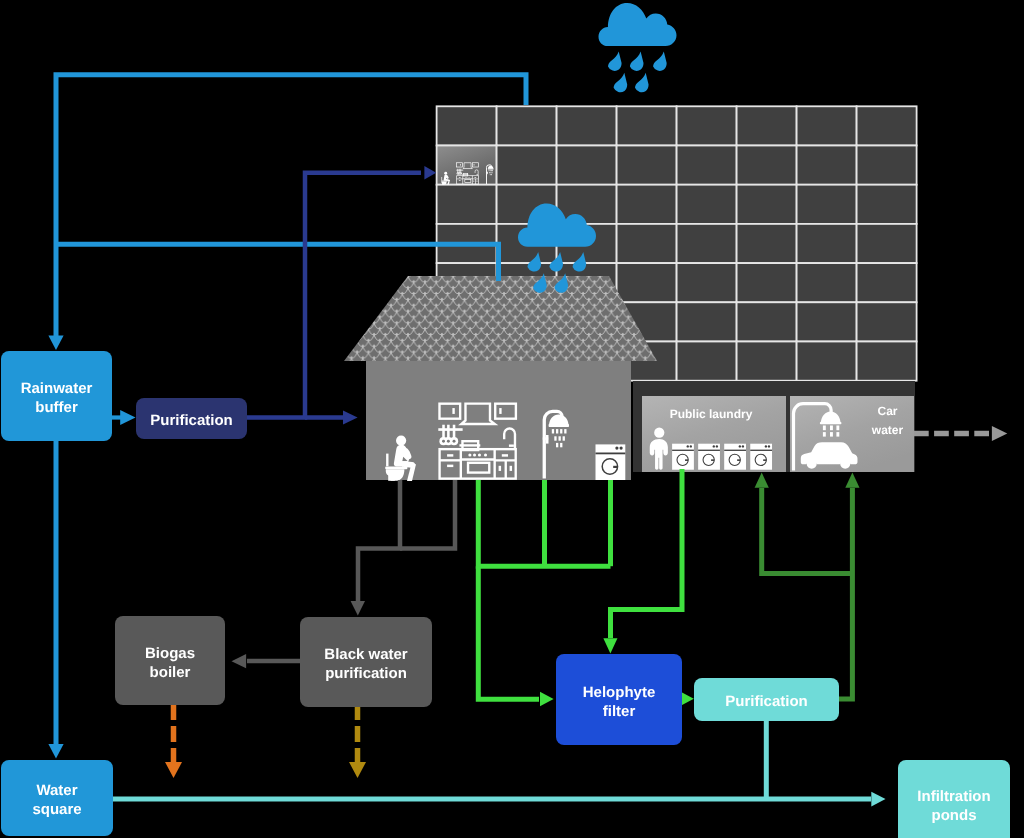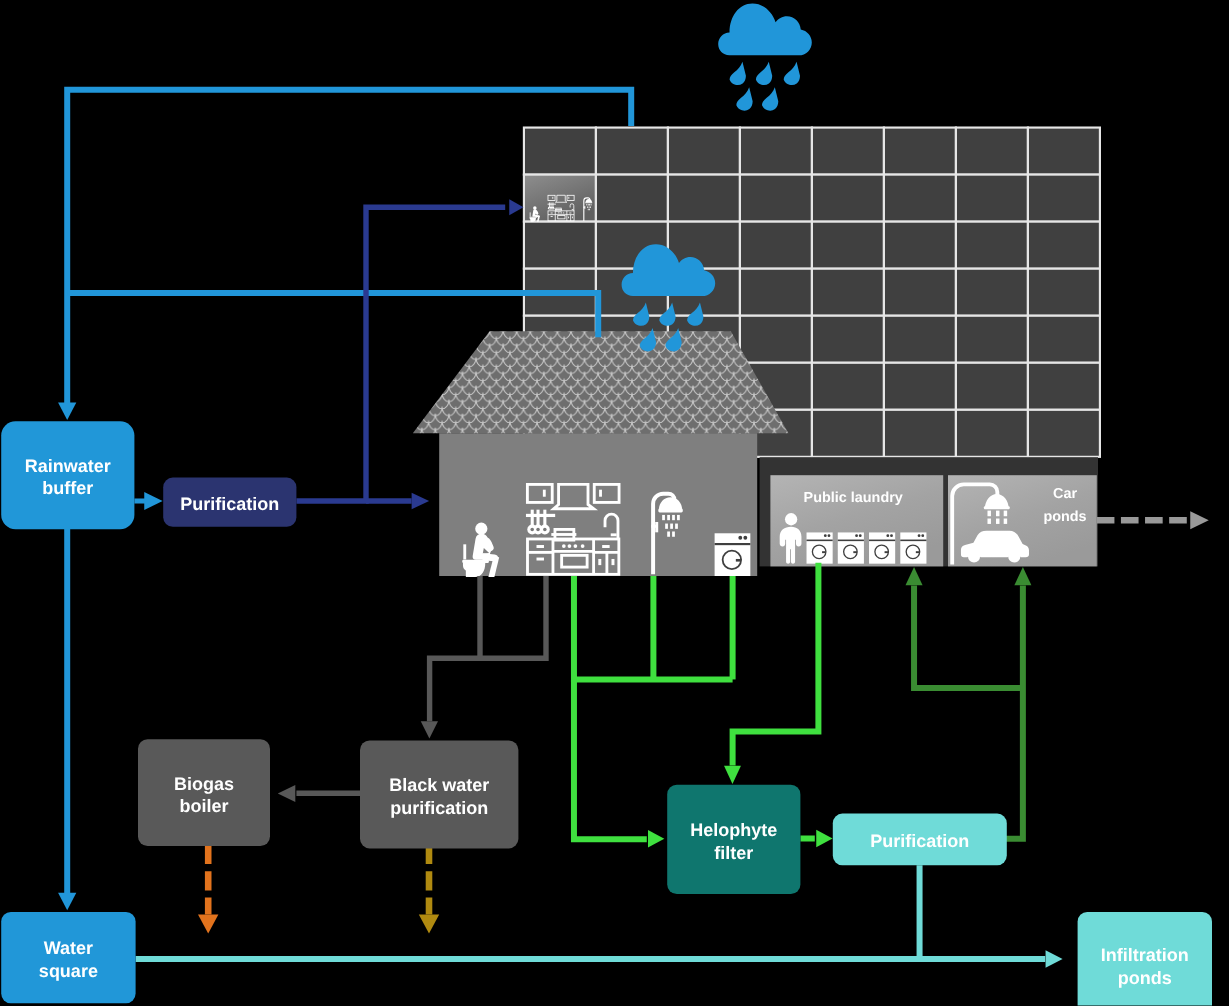--- a/index.html
+++ b/index.html
@@ -372,33 +372,33 @@
           <path d="M 0 0 C -1.7 5.0 -5.0 8.5 -8.7 11.2 C -12.2 14.0 -13.7 16.3 -13.7 19.3 A 9.3 9.3 0 0 0 0.2 23.3 C 2.5 21.5 3.7 18.3 3.7 15.0 Z" transform="translate(25.9,62.2)" fill="#2196d9"></path>
           <path d="M 0 0 C -1.7 5.0 -5.0 8.5 -8.7 11.2 C -12.2 14.0 -13.7 16.3 -13.7 19.3 A 9.3 9.3 0 0 0 0.2 23.3 C 2.5 21.5 3.7 18.3 3.7 15.0 Z" transform="translate(54,62.2)" fill="#2196d9"></path>
           <path d="M 0 0 C -1.7 5.0 -5.0 8.5 -8.7 11.2 C -12.2 14.0 -13.7 16.3 -13.7 19.3 A 9.3 9.3 0 0 0 0.2 23.3 C 2.5 21.5 3.7 18.3 3.7 15.0 Z" transform="translate(83.7,62.2)" fill="#2196d9"></path>
           <path d="M 0 0 C -1.7 5.0 -5.0 8.5 -8.7 11.2 C -12.2 14.0 -13.7 16.3 -13.7 19.3 A 9.3 9.3 0 0 0 0.2 23.3 C 2.5 21.5 3.7 18.3 3.7 15.0 Z" transform="translate(33.1,89.5)" fill="#2196d9"></path>
           <path d="M 0 0 C -1.7 5.0 -5.0 8.5 -8.7 11.2 C -12.2 14.0 -13.7 16.3 -13.7 19.3 A 9.3 9.3 0 0 0 0.2 23.3 C 2.5 21.5 3.7 18.3 3.7 15.0 Z" transform="translate(60.5,89.5)" fill="#2196d9"></path>
         </g>
       </g>
   </svg>
 
   <div id="nodes">
-      <div class="node" style="left: 1px; top: 351px; width: 111px; height: 89.5px; background: rgb(33, 151, 216); border-radius: 12px;"><span>Rainwater
+      <div class="node" style="left: 1px; top: 351px; width: 111px; height: 89.5px; background: rgb(33, 151, 216);"><span>Rainwater
 buffer</span></div>
       <div class="node" style="left: 136px; top: 398px; width: 111px; height: 41px; background: rgb(43, 52, 112);"><span>Purification</span></div>
       <div class="node" style="left: 115px; top: 615.8px; width: 110px; height: 89.6px; background: rgb(89, 89, 89);"><span>Biogas
 boiler</span></div>
       <div class="node" style="left: 300px; top: 616.6px; width: 132px; height: 90.2px; background: rgb(89, 89, 89);"><span>Black water
 purification</span></div>
-      <div class="node" style="left: 556px; top: 654px; width: 111px; height: 91px; background: #0f766e;"><span>Helophyte
+      <div class="node" style="left: 556px; top: 654px; width: 126px; height: 91px; background: #1d4ed8;"><span>Helophyte
 filter</span></div>
       <div class="node" style="left: 694px; top: 678px; width: 145px; height: 43px; background: rgb(111, 219, 216);"><span>Purification</span></div>
       <div class="node" style="left: 1px; top: 760px; width: 112px; height: 76px; background: rgb(33, 151, 216);"><span>Water
 square</span></div>
       <div class="node" style="left: 886px; top: 760px; width: 112px; height: 88px; background: rgb(111, 219, 216); margin-left: 12px;"><span>Infiltration
 ponds</span></div>
     </div>
 
   <div class="bldlabel" id="lbl-laundry" style="left:639px;top:405px;width:144px;">Public laundry</div>
   <div class="bldlabel" id="lbl-carwash" style="left:857px;top:402px;width:61px;">Car
-ponds</div>
+water</div>
 
 </div>
 
 </body></html>

